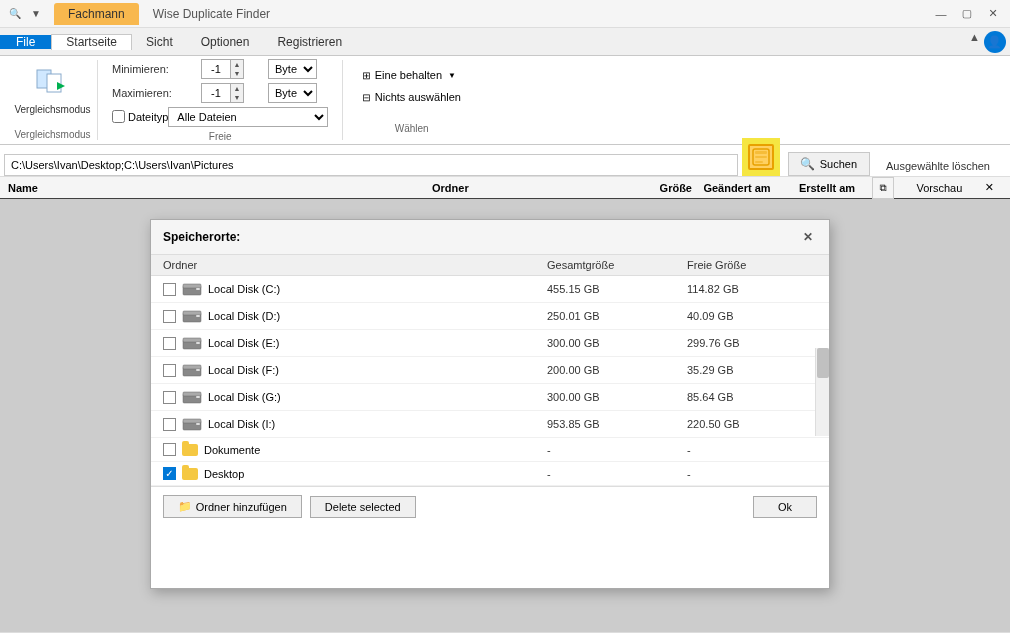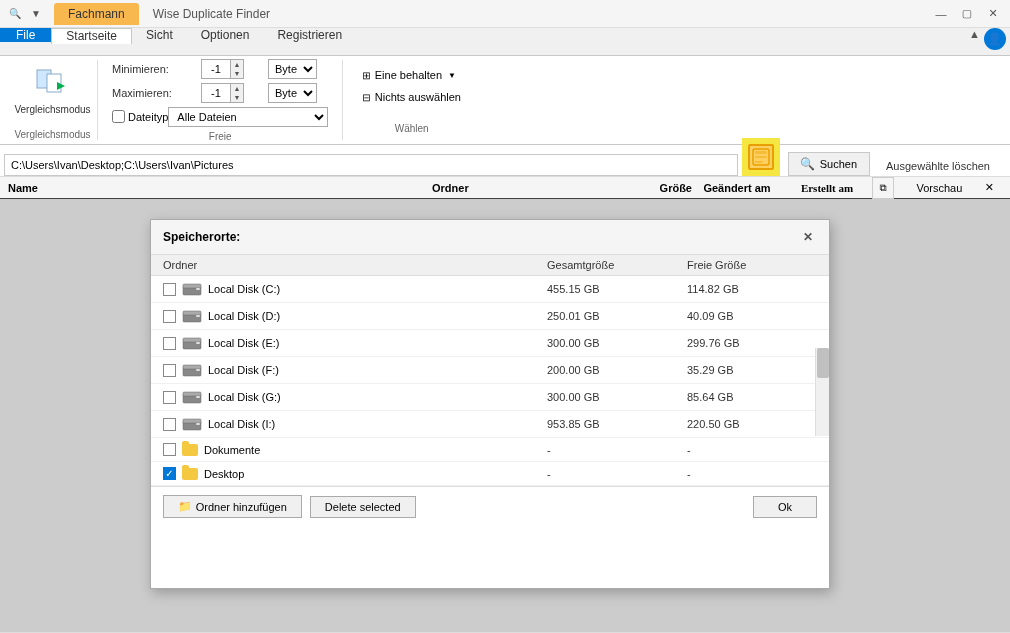--- a/index.html
+++ b/index.html
@@ -69,21 +69,21 @@
       cursor: pointer;
     }
 
     
     .ribbon {
       background: #fff;
       border-bottom: 1px solid #c8c8c8;
     }
     .ribbon-tabs {
       display: flex;
-      align-items: flex-start;
+      align-items: center;
       height: 28px;
       background: #f0f0f0;
       border-bottom: 1px solid #c8c8c8;
     }
     .ribbon-tab {
       padding: 0 14px;
       display: flex;
       align-items: center;
       font-size: 12px;
       cursor: pointer;
@@ -283,21 +283,21 @@
       align-items: center;
       background: #f5f5f5;
       border-bottom: 1px solid #404040;
       height: 22px;
       padding: 0 8px;
     }
     .col-name { flex: 1; font-size: 11px; font-weight: 600; }
     .col-ordner { width: 180px; font-size: 11px; font-weight: 600; }
     .col-grosse { width: 80px; font-size: 11px; font-weight: 600; text-align: right; }
     .col-geandert { width: 90px; font-size: 11px; font-weight: 600; text-align: center; }
-    .col-erstellt { width: 90px; font-size: 11px; font-weight: 600; text-align: center; font-family: Liberation Serif, serif; }
+    .col-erstellt { width: 90px; font-size: 11px; font-weight: 600; text-align: center; }
 
     
     .status-bar {
       height: 20px;
       background: #f0f0f0;
       border-top: 1px solid #ddd;
       display: flex;
       align-items: center;
       padding: 0 8px;
       font-size: 10px;

